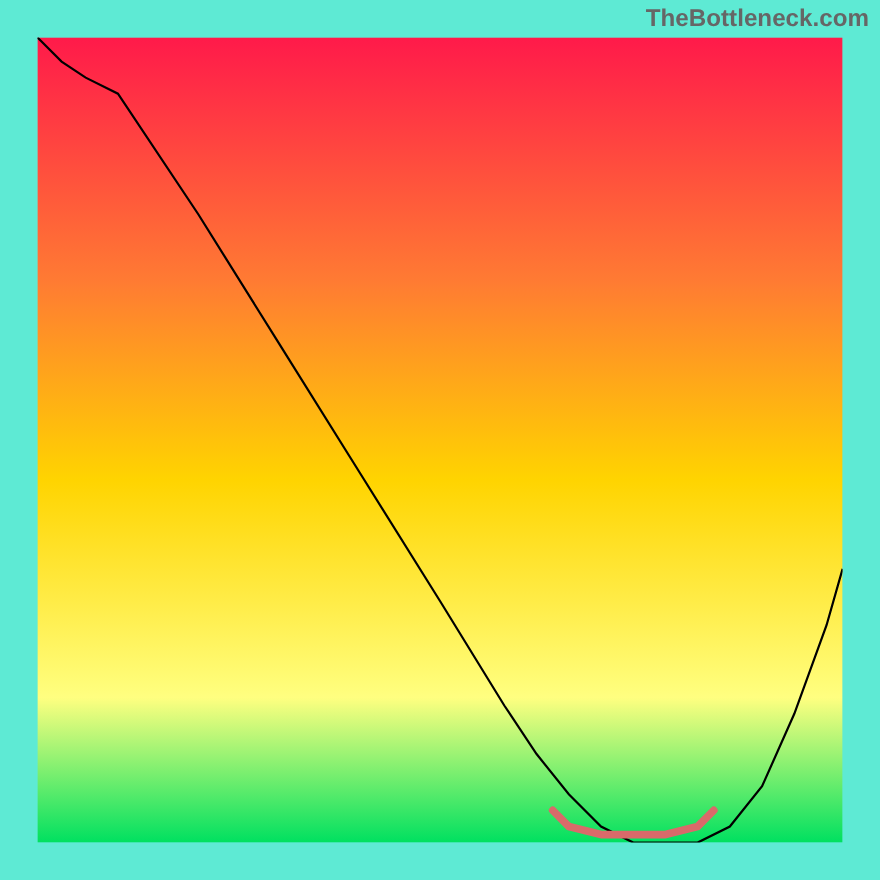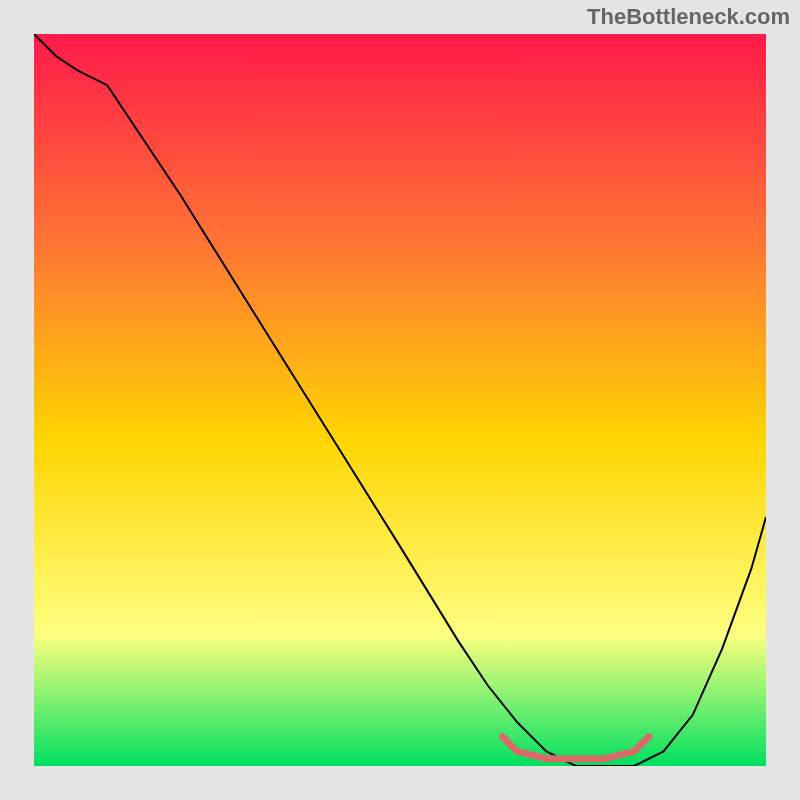--- a/index.html
+++ b/index.html
@@ -7,21 +7,21 @@
     padding: 0;
     width: 800px;
     height: 800px;
     background: #000;
     overflow: hidden;
   }
   .chart-container {
     position: relative;
     width: 800px;
     height: 800px;
-    background: #e5e5e5;
+    background: #5eead4;
     text-align: right;
   }
   .watermark {
     position: absolute;
     top: 4px;
     right: 10px;
     font-family: Arial, sans-serif;
     font-size: 22px;
     font-weight: bold;
     color: #666666;

